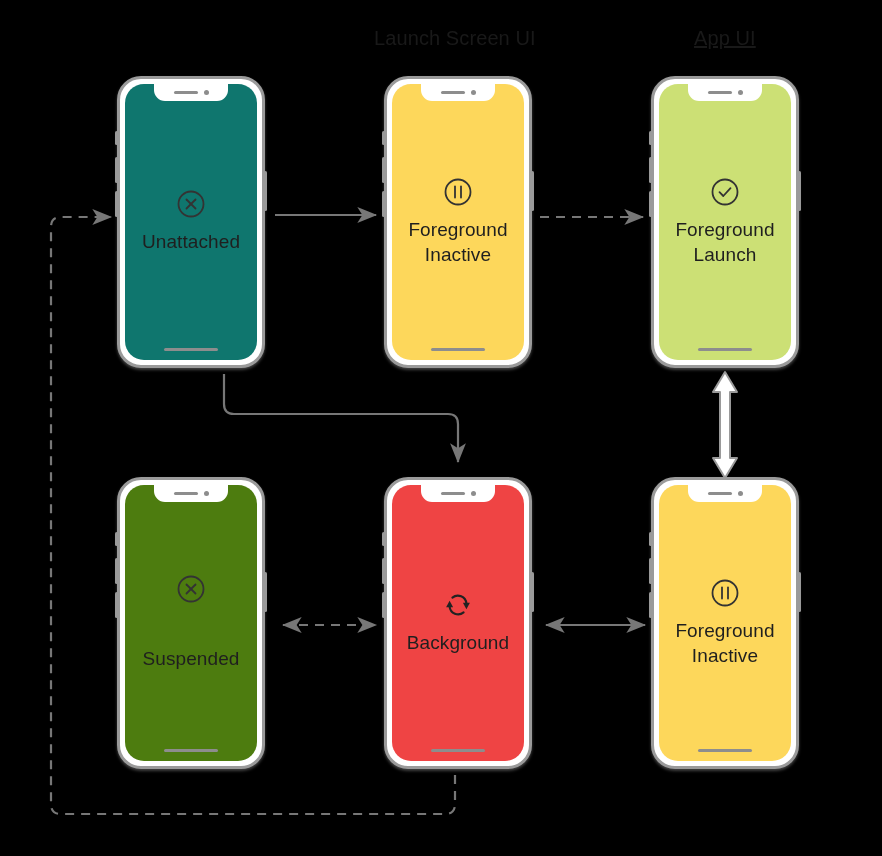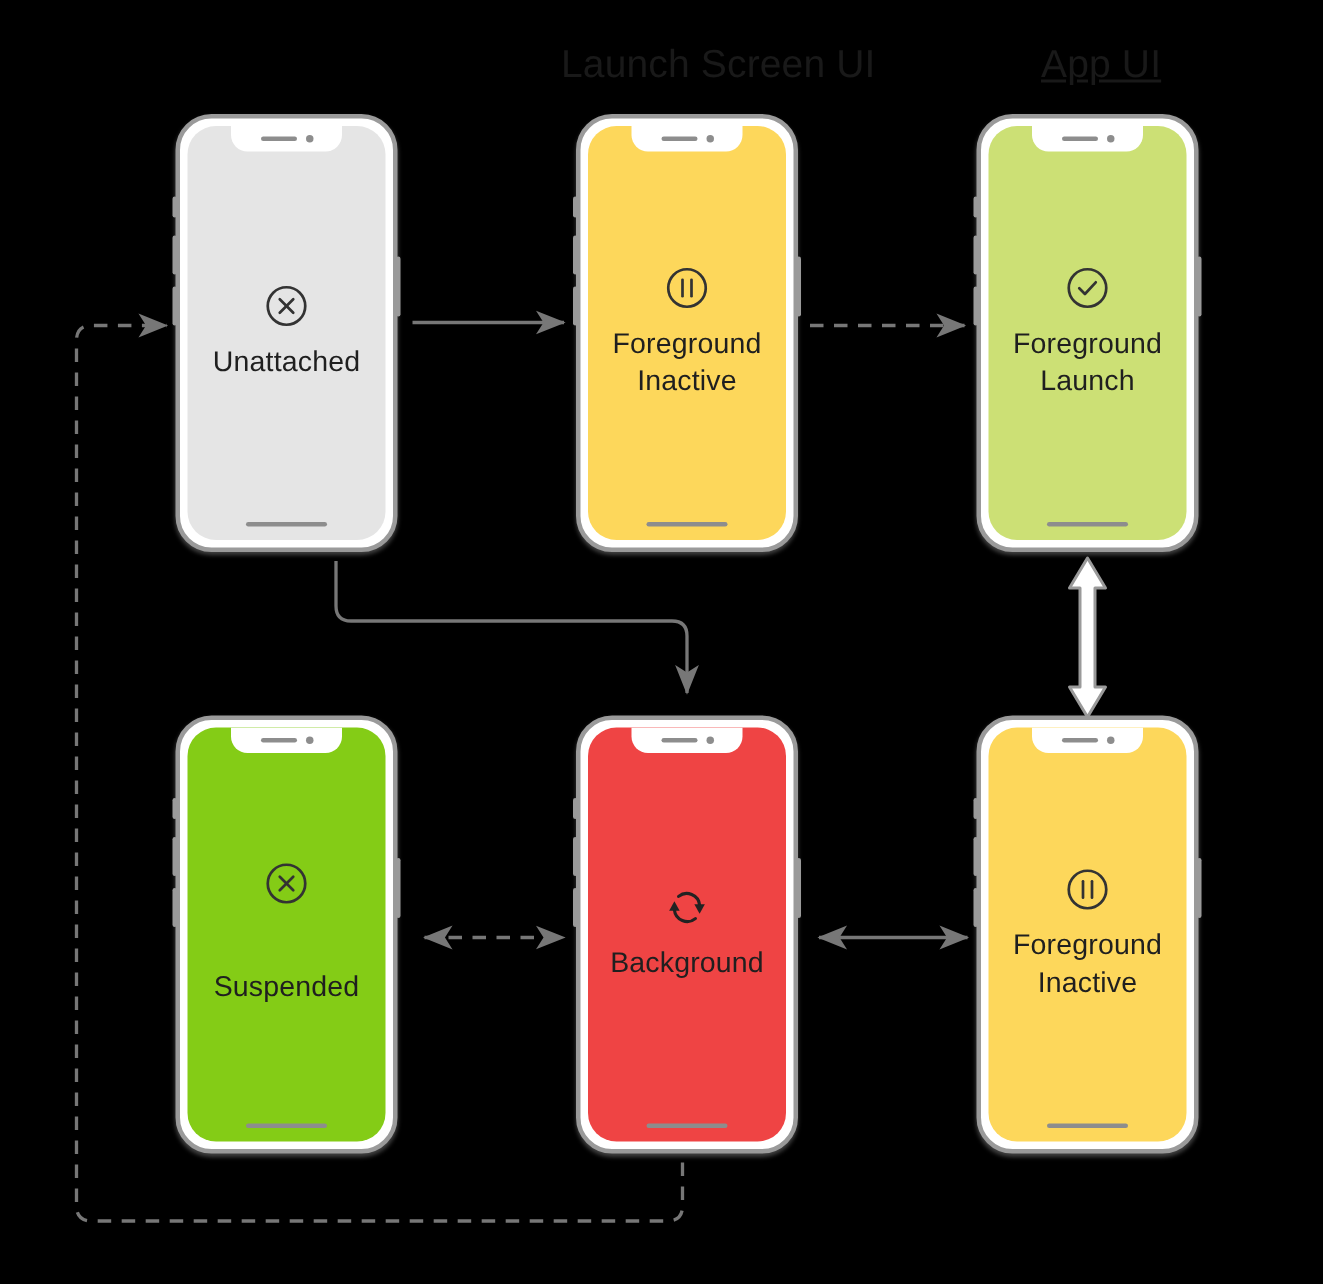--- a/index.html
+++ b/index.html
@@ -12,21 +12,21 @@
   }
   #canvas {
     position: relative;
     width: 882px; height: 856px;
     background: #000000;
   }
 
   
   .caption {
     position: absolute;
-    font-size: 26px;
+    font-size: 20px;
     color: #191919;
     letter-spacing: 0.1px;
     white-space: nowrap;
   }
 
   
   .phone {
     position: absolute;
     width: 148px;
     height: 292px;
@@ -178,21 +178,21 @@
                L713,458 L720,458
                L720,392 L713,392 Z"></path>
     </g>
   </svg>
 
   <div class="phone" style="left:117px; top:76px;">
     <div class="btn-side btn-left-1"></div>
     <div class="btn-side btn-left-2"></div>
     <div class="btn-side btn-left-3"></div>
     <div class="btn-side btn-right-1"></div>
-    <div class="screen" style="background:#e5e5e5;">
+    <div class="screen" style="background:#0f766e;">
       <div class="notch">
         <span class="speaker"></span>
         <span class="camera"></span>
       </div>
       <div class="state-icon">
         <svg width="30" height="30" viewBox="0 0 30 30">
           <circle cx="15" cy="15" r="12.5" fill="none" stroke="#333" stroke-width="1.8"></circle>
           <line x1="10.5" y1="10.5" x2="19.5" y2="19.5" stroke="#333" stroke-width="1.8" stroke-linecap="round"></line>
           <line x1="19.5" y1="10.5" x2="10.5" y2="19.5" stroke="#333" stroke-width="1.8" stroke-linecap="round"></line>
         </svg>
@@ -249,21 +249,21 @@
       </div>
       <div class="home-bar"></div>
     </div>
   </div>
 
   <div class="phone" style="left:117px; top:477px;">
     <div class="btn-side btn-left-1"></div>
     <div class="btn-side btn-left-2"></div>
     <div class="btn-side btn-left-3"></div>
     <div class="btn-side btn-right-1"></div>
-    <div class="screen" style="background:#84cc16;gap:32px;">
+    <div class="screen" style="background:#4d7c0f;gap:32px;">
       <div class="notch">
         <span class="speaker"></span>
         <span class="camera"></span>
       </div>
       <div class="state-icon">
         <svg width="30" height="30" viewBox="0 0 30 30">
           <circle cx="15" cy="15" r="12.5" fill="none" stroke="#333" stroke-width="1.8"></circle>
           <line x1="10.5" y1="10.5" x2="19.5" y2="19.5" stroke="#333" stroke-width="1.8" stroke-linecap="round"></line>
           <line x1="19.5" y1="10.5" x2="10.5" y2="19.5" stroke="#333" stroke-width="1.8" stroke-linecap="round"></line>
         </svg>

